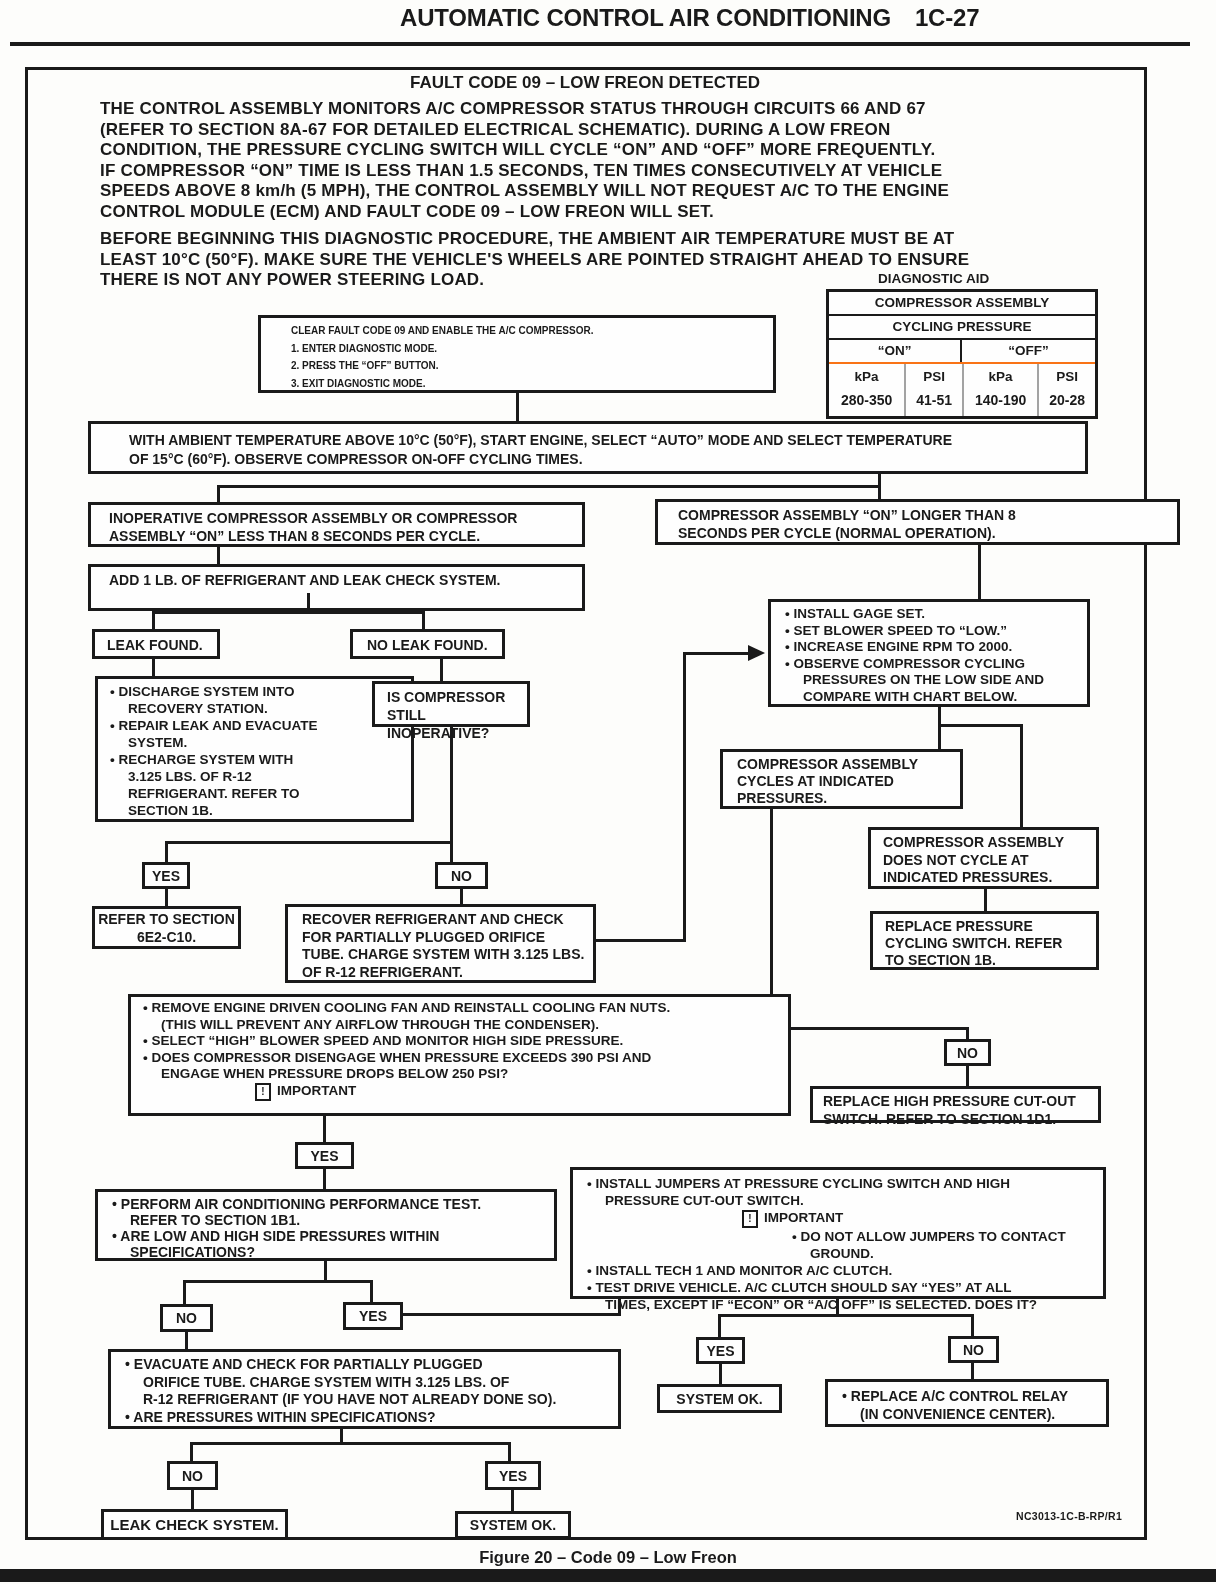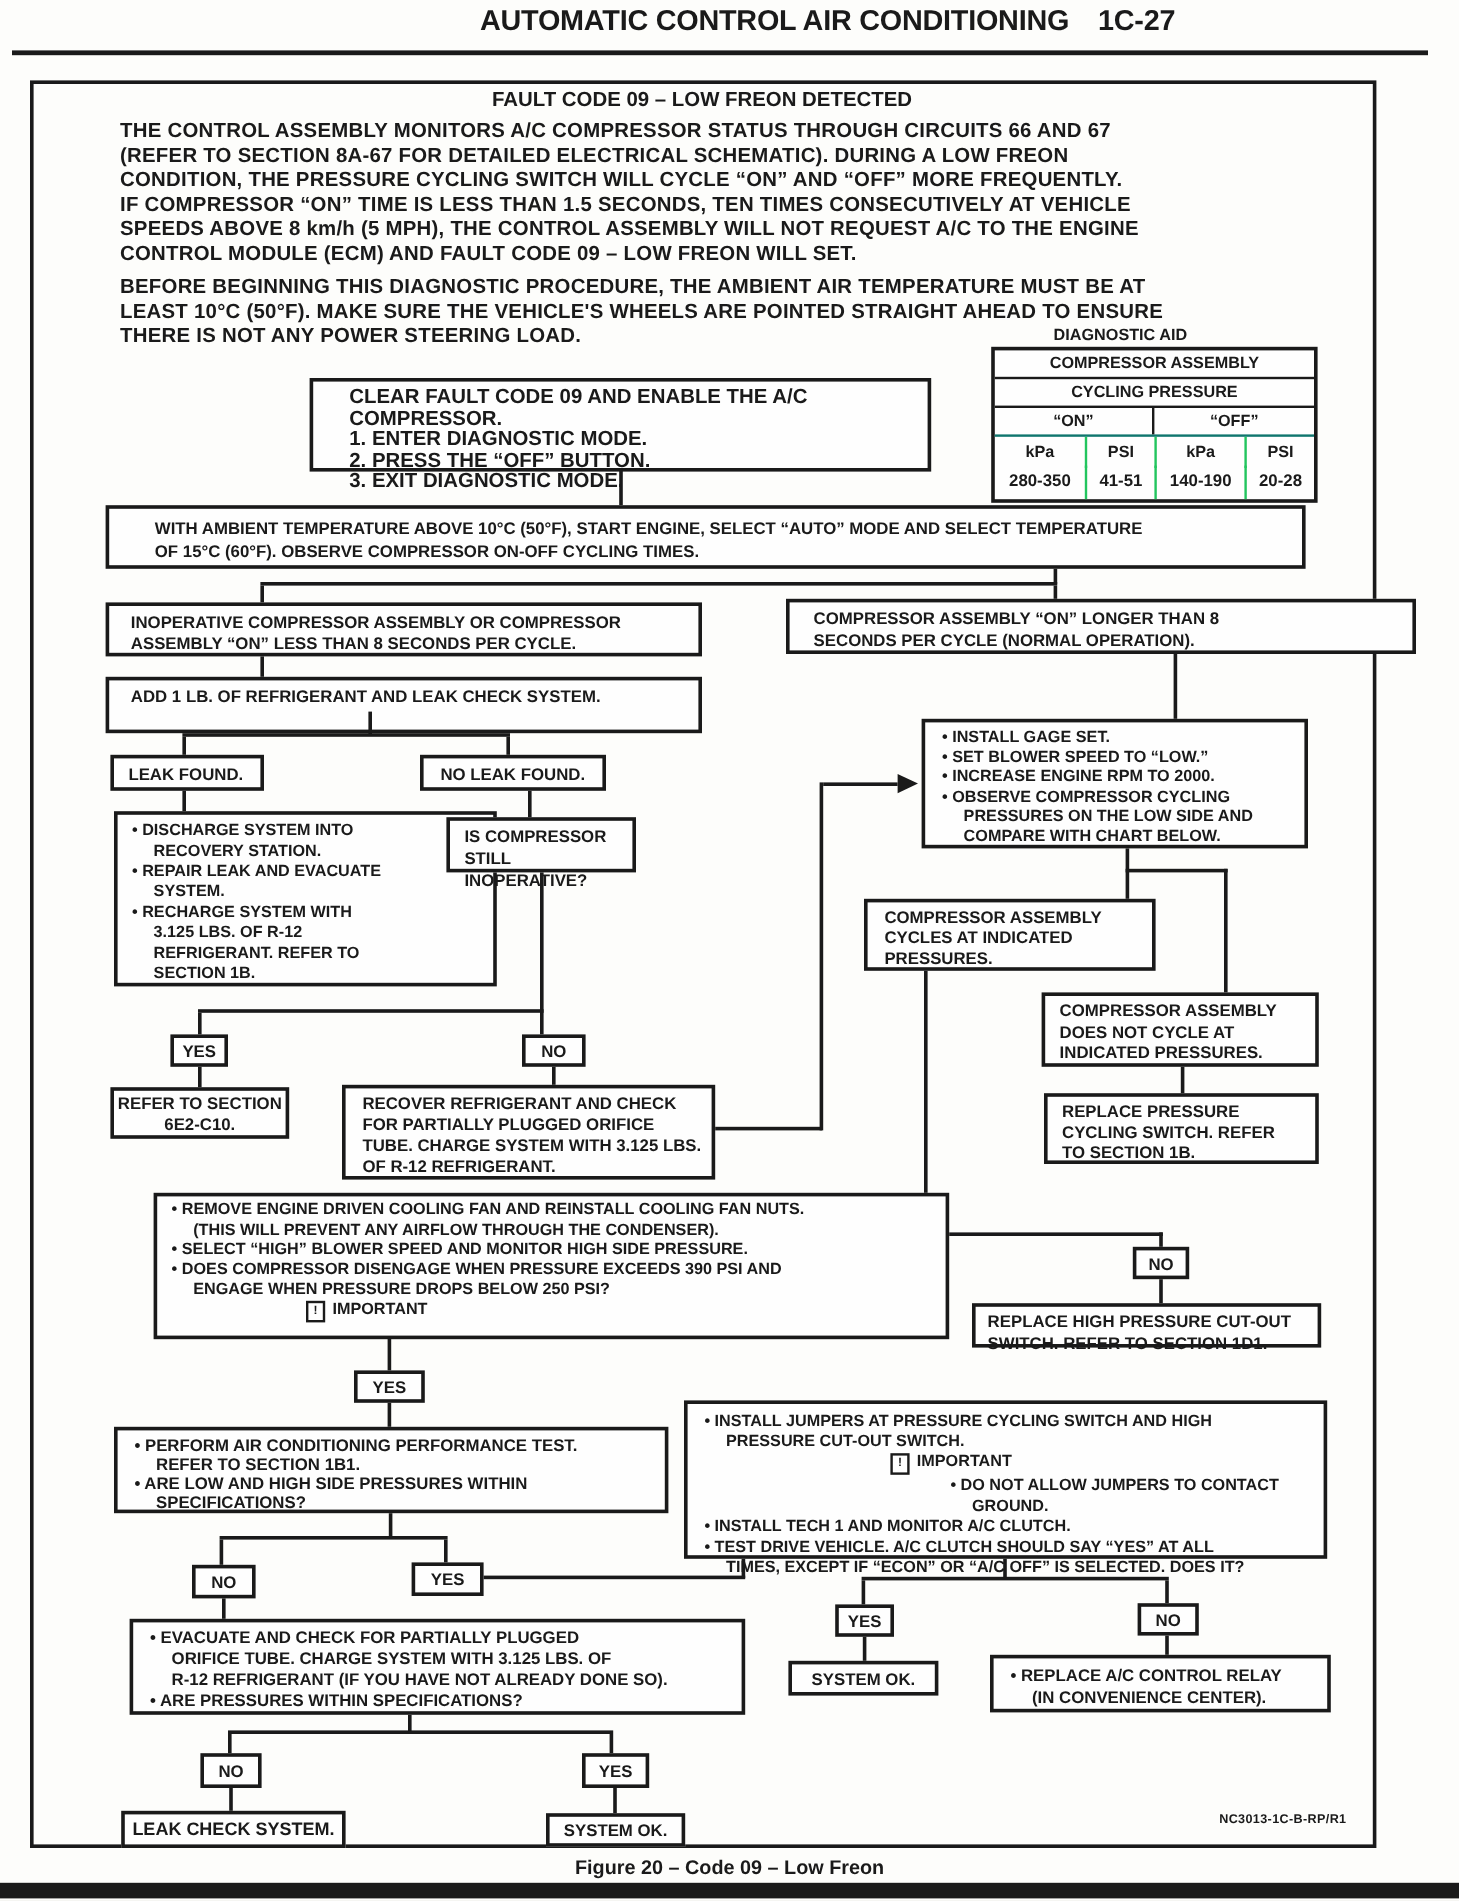--- a/index.html
+++ b/index.html
@@ -7,26 +7,26 @@
         font-family:"Liberation Sans",sans-serif;color:#1a1a1a;}
   .box{position:absolute;box-sizing:border-box;border:3px solid #1a1a1a;background:#fefefe;
        color:#1a1a1a;font-weight:bold;}
   .pre{white-space:pre-line;}
   .bul{padding-left:18px;text-indent:-18px;white-space:pre-line;}
   .ctr{display:flex;align-items:center;justify-content:center;text-align:center;}
   .ln{position:absolute;background:#1a1a1a;}
   .imp{display:inline-block;width:12px;height:14px;border:2px solid #1a1a1a;font-size:10px;
        line-height:14px;text-align:center;margin-right:6px;text-indent:0;font-weight:bold;}
   .trow{border-bottom:2px solid #1a1a1a;height:22px;line-height:22px;font-size:13.5px;text-align:center;}
-  .trow2{display:grid;grid-template-columns:1fr 1fr;border-bottom:2px solid #0f766e;height:22px;
+  .trow2{display:grid;grid-template-columns:1fr 1fr;border-bottom:2px solid #f97316;height:22px;
          line-height:22px;font-size:13.5px;text-align:center;}
   .trow2 > div:first-child{border-right:2px solid #1a1a1a;}
   .trow4{display:grid;grid-template-columns:1.3fr 1fr 1.3fr 1fr;height:24px;line-height:26px;
          font-size:13.5px;text-align:center;}
-  .trow4 > div + div{border-left:2px solid #22c55e;}
+  .trow4 > div + div{border-left:2px solid #a3a3a3;}
   .trow4.vals{height:28px;line-height:24px;font-size:14px;}
   .arrow-right{position:absolute;width:0;height:0;border-top:8px solid transparent;
                border-bottom:8px solid transparent;border-left:17px solid #1a1a1a;}
 </style>
 </head>
 <body>
 
 <div id="page">
 
   <div style="position:absolute;left:400px;top:4px;width:720px;text-align:left;font-size:24px;font-weight:bold;letter-spacing:-0.2px;">
@@ -62,21 +62,21 @@
       <div>PSI</div>
     </div>
     <div class="trow4 vals">
       <div>280-350</div>
       <div>41-51</div>
       <div>140-190</div>
       <div>20-28</div>
     </div>
   </div>
 
-  <div class="box" style="left:258px;top:315px;width:518px;height:78px;padding:4px 8px 4px 30px;font-size:17px;line-height:17.5px;">
+  <div class="box" style="left:258px;top:315px;width:518px;height:78px;padding:4px 8px 4px 30px;font-size:10px;line-height:17.5px;">
     <div>CLEAR FAULT CODE 09 AND ENABLE THE A/C COMPRESSOR.</div>
     <div>1.  ENTER DIAGNOSTIC MODE.</div>
     <div>2.  PRESS THE “OFF” BUTTON.</div>
     <div>3.  EXIT DIAGNOSTIC MODE.</div>
   </div>
 
   <div class="box pre" style="left:88px;top:421px;width:1000px;height:53px;padding:7px 10px 7px 38px;font-size:14px;line-height:19px;">WITH AMBIENT TEMPERATURE ABOVE 10°C (50°F), START ENGINE, SELECT “AUTO” MODE AND SELECT TEMPERATURE
 OF 15°C (60°F). OBSERVE COMPRESSOR ON-OFF CYCLING TIMES.</div>
 
   <div class="box pre" style="left:88px;top:502px;width:497px;height:45px;padding:4px 8px 4px 18px;font-size:14px;line-height:18px;">INOPERATIVE COMPRESSOR ASSEMBLY OR COMPRESSOR

